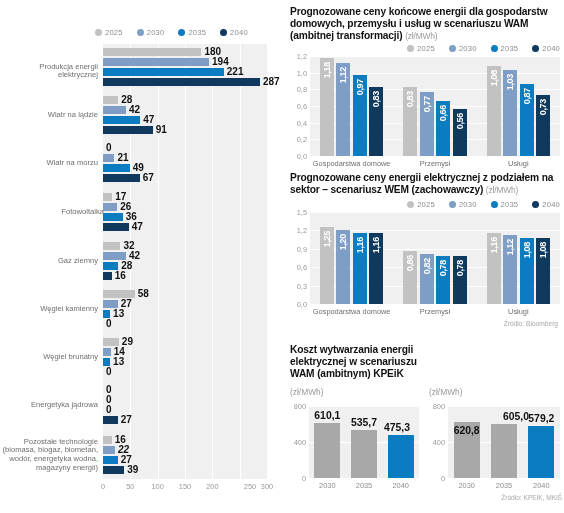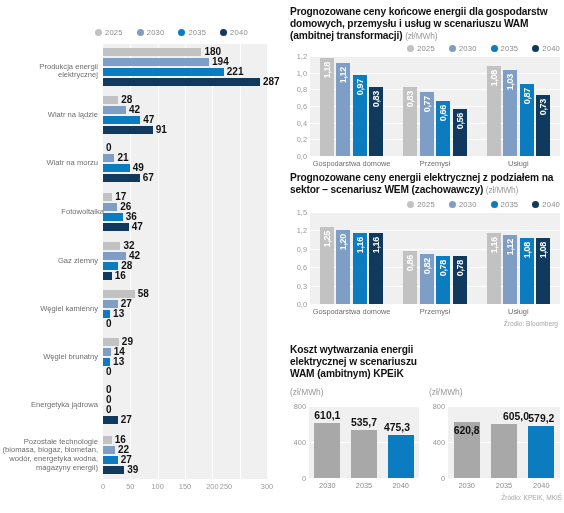--- a/index.html
+++ b/index.html
@@ -180,21 +180,21 @@
         <div class="hval" style="position: absolute; left: 113.107px; top: 356px;">13</div>
         <div class="hval" style="position: absolute; left: 106px; top: 366px;">0</div>
         <div class="hval" style="position: absolute; left: 106px; top: 384px;">0</div>
         <div class="hval" style="position: absolute; left: 106px; top: 394px;">0</div>
         <div class="hval" style="position: absolute; left: 106px; top: 404px;">0</div>
         <div class="hbar" style="position: absolute; left: 103px; top: 416px; height: 8px; width: 14.76px; background: rgb(16, 57, 94);"></div>
         <div class="hval" style="position: absolute; left: 120.76px; top: 414px;">27</div>
         <div class="hbar" style="position: absolute; left: 103px; top: 436px; height: 8px; width: 8.74667px; background: rgb(194, 194, 194);"></div>
         <div class="hval" style="position: absolute; left: 114.747px; top: 434px;">16</div>
         <div class="hbar" style="position: absolute; left: 103px; top: 446px; height: 8px; width: 12.0267px; background: rgb(126, 158, 198);"></div>
-        <div class="hval" style="position: absolute; left: 118.027px; top: 444px;">22</div>
+        <div class="hval" style="position: absolute; left: 118.027px; top: 444px; font-style: italic;">22</div>
         <div class="hbar" style="position: absolute; left: 103px; top: 456px; height: 8px; width: 14.76px; background: rgb(12, 124, 192);"></div>
         <div class="hval" style="position: absolute; left: 120.76px; top: 454px;">27</div>
         <div class="hbar" style="position: absolute; left: 103px; top: 466px; height: 8px; width: 21.32px; background: rgb(16, 57, 94);"></div>
         <div class="hval" style="position: absolute; left: 127.32px; top: 464px;">39</div>
       </div>
     <div id="hcats-layer">
         <div class="hcat" style="position: absolute; left: 0px; top: 62.7px;">Produkcja energii elektrycznej</div>
         <div class="hcat" style="position: absolute; left: 0px; top: 110.7px;">Wiatr na lądzie</div>
         <div class="hcat" style="position: absolute; left: 0px; top: 158.7px;">Wiatr na morzu</div>
         <div class="hcat" style="position: absolute; left: 0px; top: 207.7px; margin-left: 6px;">Fotowoltaika</div>
@@ -203,21 +203,21 @@
         <div class="hcat" style="position: absolute; left: 0px; top: 352.7px;">Węgiel brunatny</div>
         <div class="hcat" style="position: absolute; left: 0px; top: 400.7px;">Energetyka jądrowa</div>
         <div class="hcat" style="position: absolute; left: 0px; top: 437.8px;">Pozostałe technologie (biomasa, biogaz, biometan, wodór, energetyka wodna, magazyny energii)</div>
       </div>
     <div id="hxaxis">
         <span style="left: 0px;">0</span>
         <span style="left: 27.3333px;">50</span>
         <span style="left: 54.6667px;">100</span>
         <span style="left: 82px;">150</span>
         <span style="left: 109.333px;">200</span>
-        <span style="left: 123px;">250</span>
+        <span style="left: 147px;">250</span>
         <span style="left: 164px;">300</span>
       </div>
   </div>
 
   <div class="vpanel" id="p-wam" style="left:290px; top:4px; width:272px; height:160px;">
     <div class="ch-title" style="position:absolute;left:0;top:2px;width:268px;">
       <span>Prognozowane ceny końcowe energii dla gospodarstw domowych, przemysłu i usług w scenariuszu WAM (ambitnej transformacji)</span>
       <span class="ch-unit">(zł/MWh)</span>
     </div>
     <div class="legend right-al" id="lg-wam" style="position:absolute;right:2px;top:40px;">

